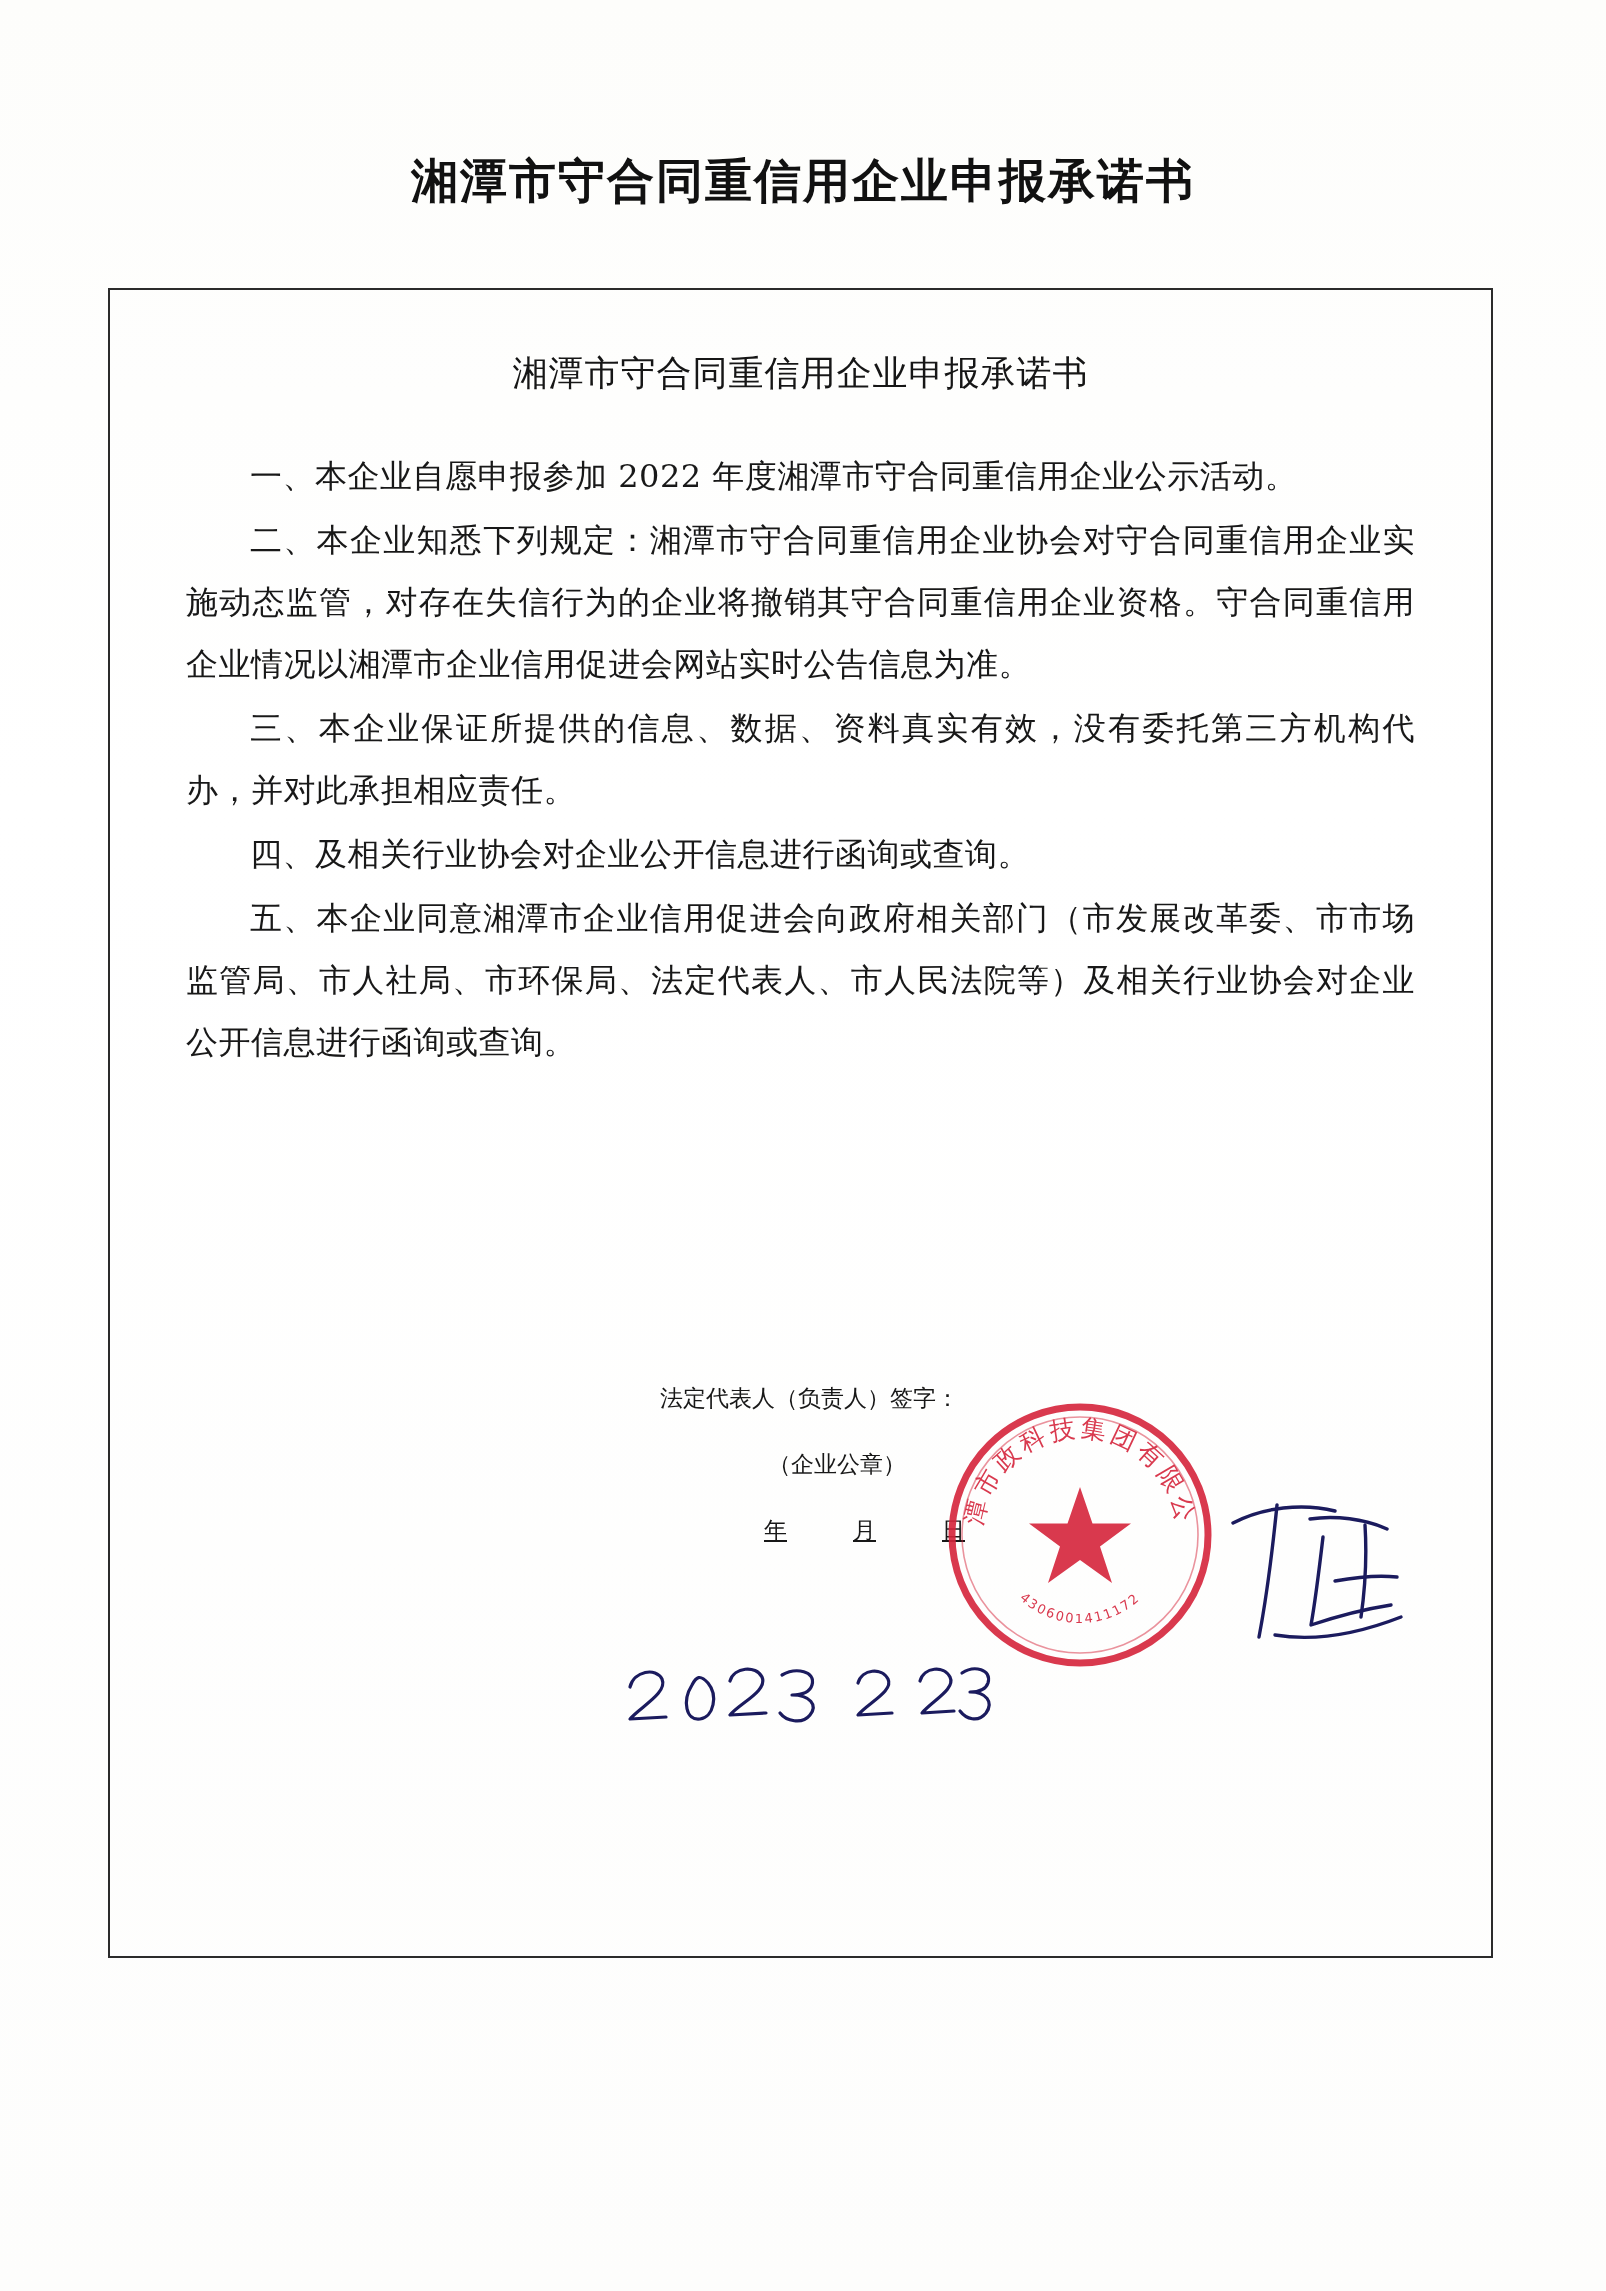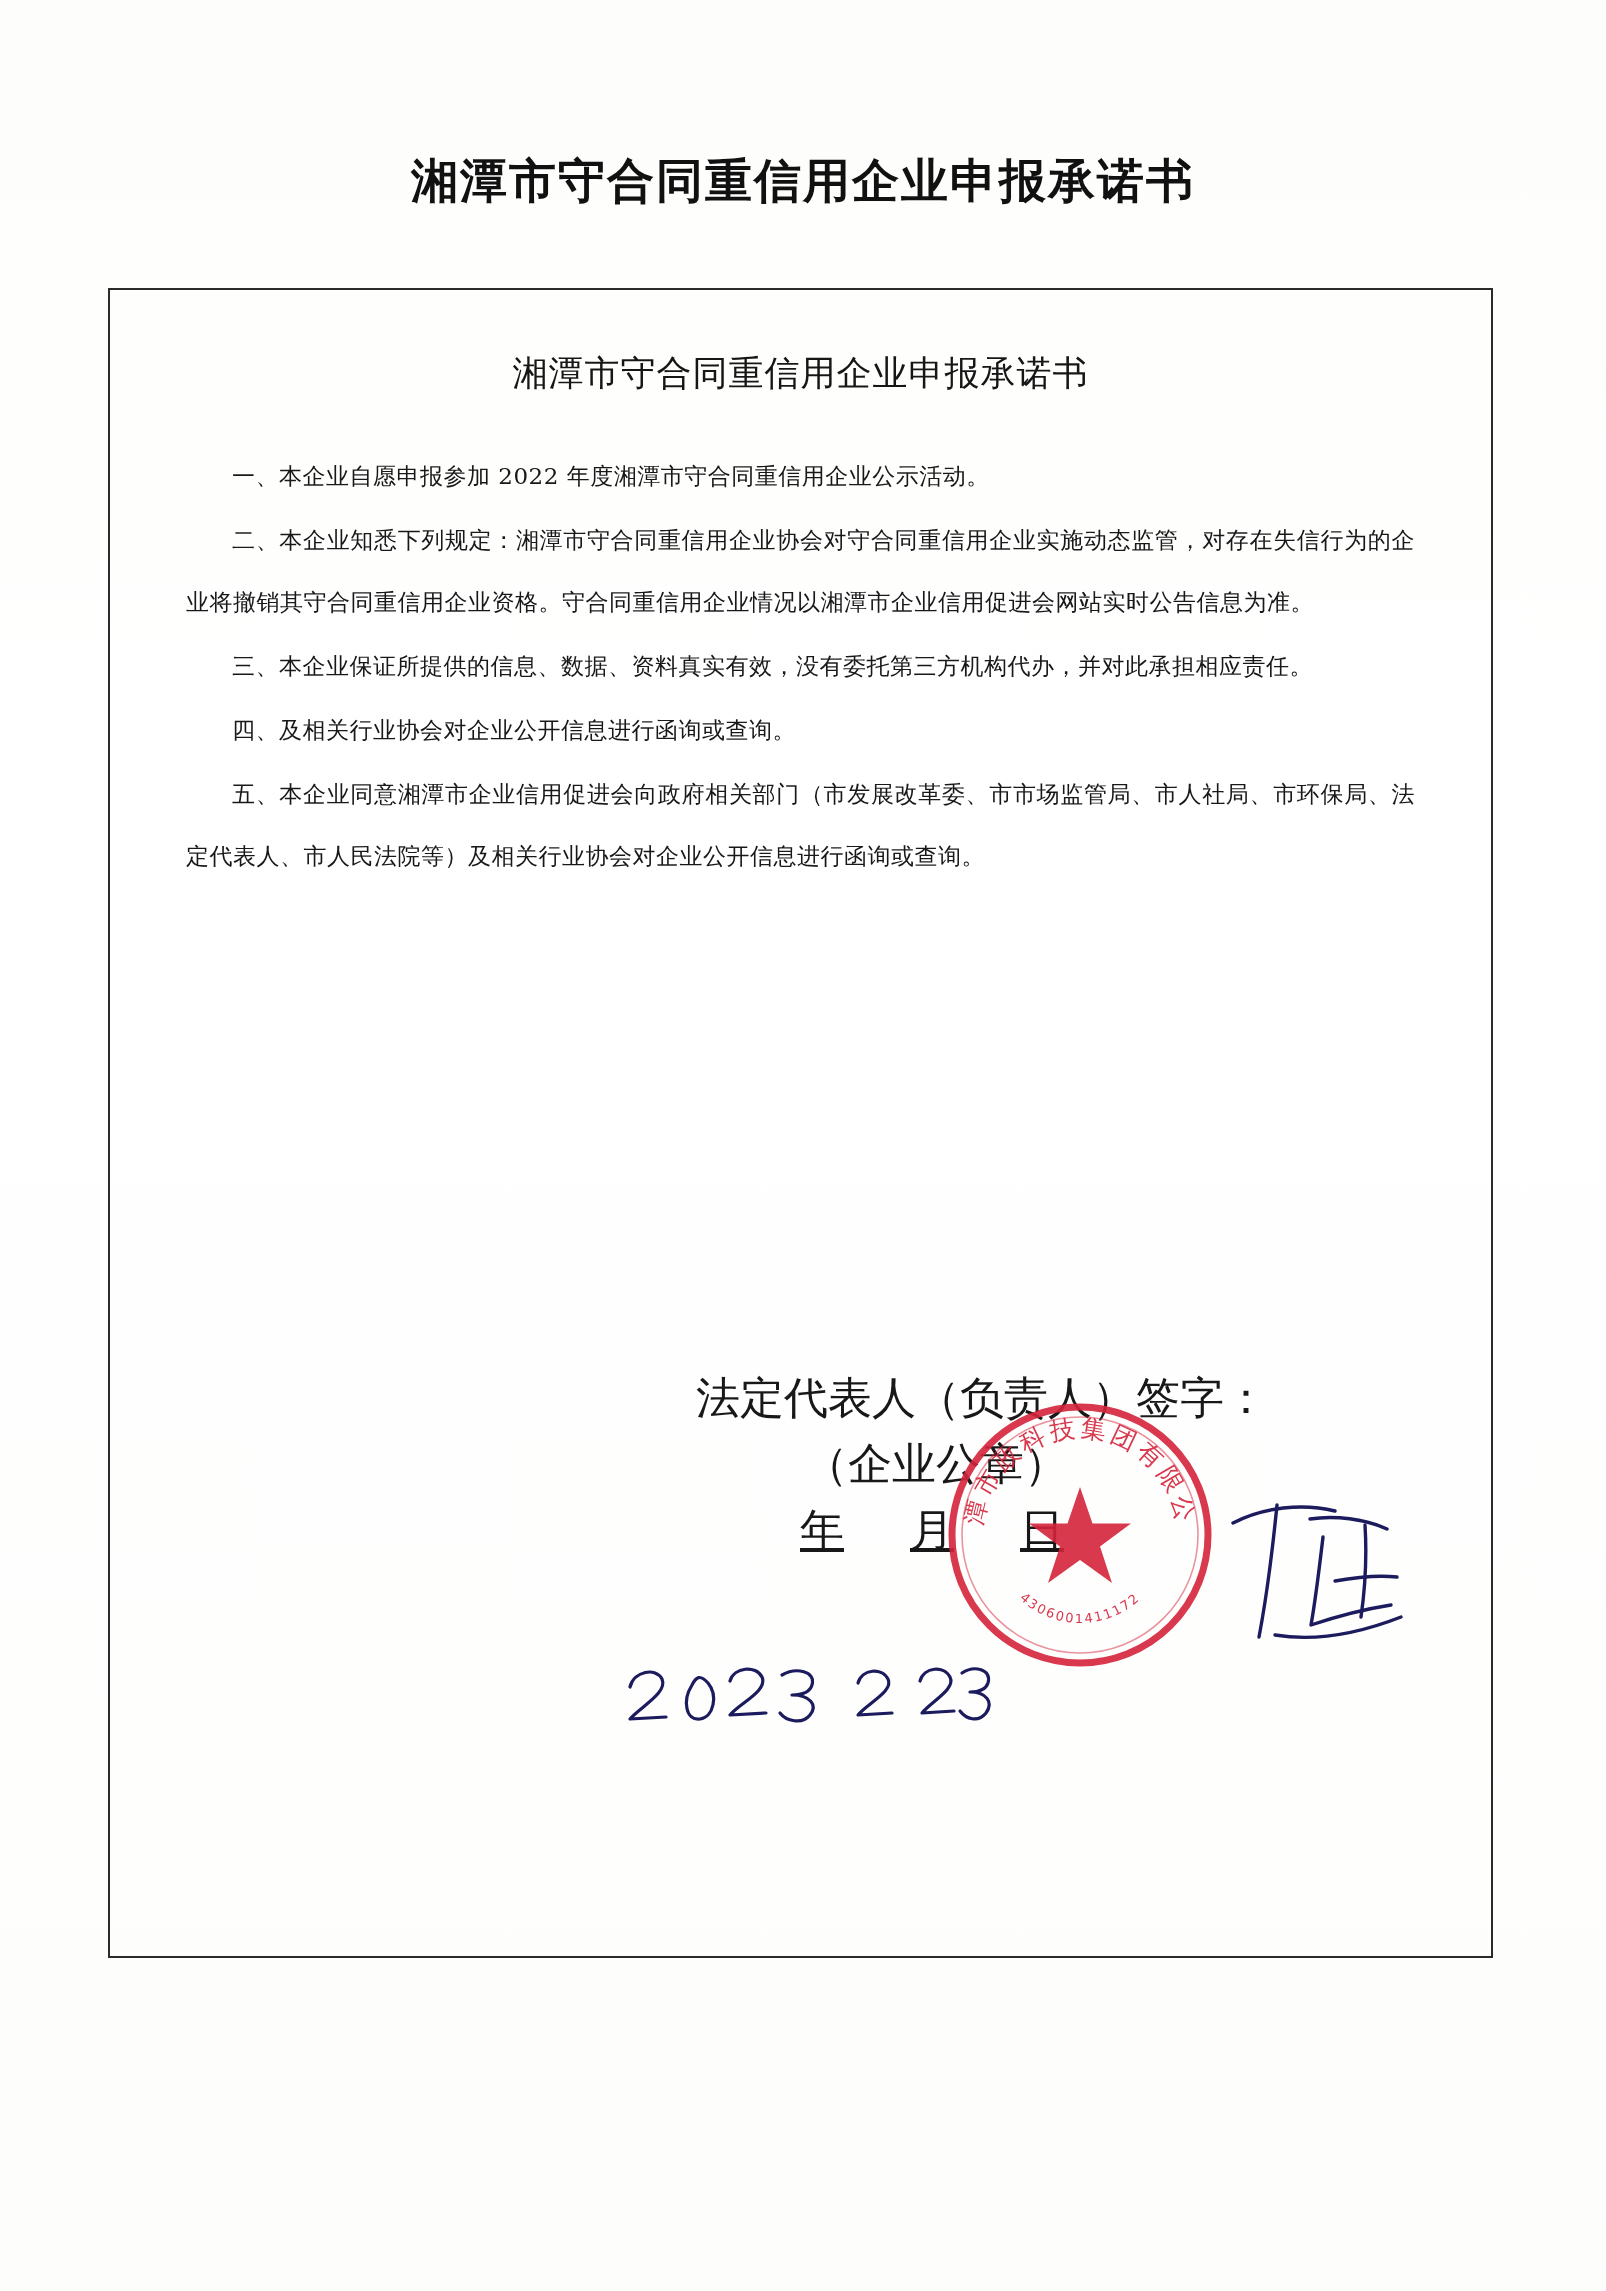--- a/index.html
+++ b/index.html
@@ -61,35 +61,35 @@
     text-align: center;
     font-size: 35px;
     letter-spacing: 1px;
     margin-top: 20px;
     margin-bottom: 48px;
     font-family: "DejaVu Serif", "Liberation Serif", serif;
     color: #161616;
   }
 
   .para {
-    font-size: 23px;
+    font-size: 32px;
     line-height: 62px;
     text-indent: 2em;
     text-align: justify;
     letter-spacing: 0.5px;
     margin: 0 0 2px 0;
     color: #181818;
   }
 
   .sign-block {
     position: absolute;
-    left: 568px;
+    left: 532px;
     top: 1065px;
     width: 760px;
-    font-size: 44px;
+    font-size: 23px;
     line-height: 66px;
     color: #181818;
   }
   .sign-line-1 { white-space: nowrap; }
   .sign-line-2 { padding-left: 108px; white-space: nowrap; }
   .sign-line-3 { padding-left: 12px; white-space: nowrap; text-decoration: underline; }
   .date-gap { display: inline-block; width: 92px; }
   .date-gap-sm { display: inline-block; width: 66px; }
 
   

